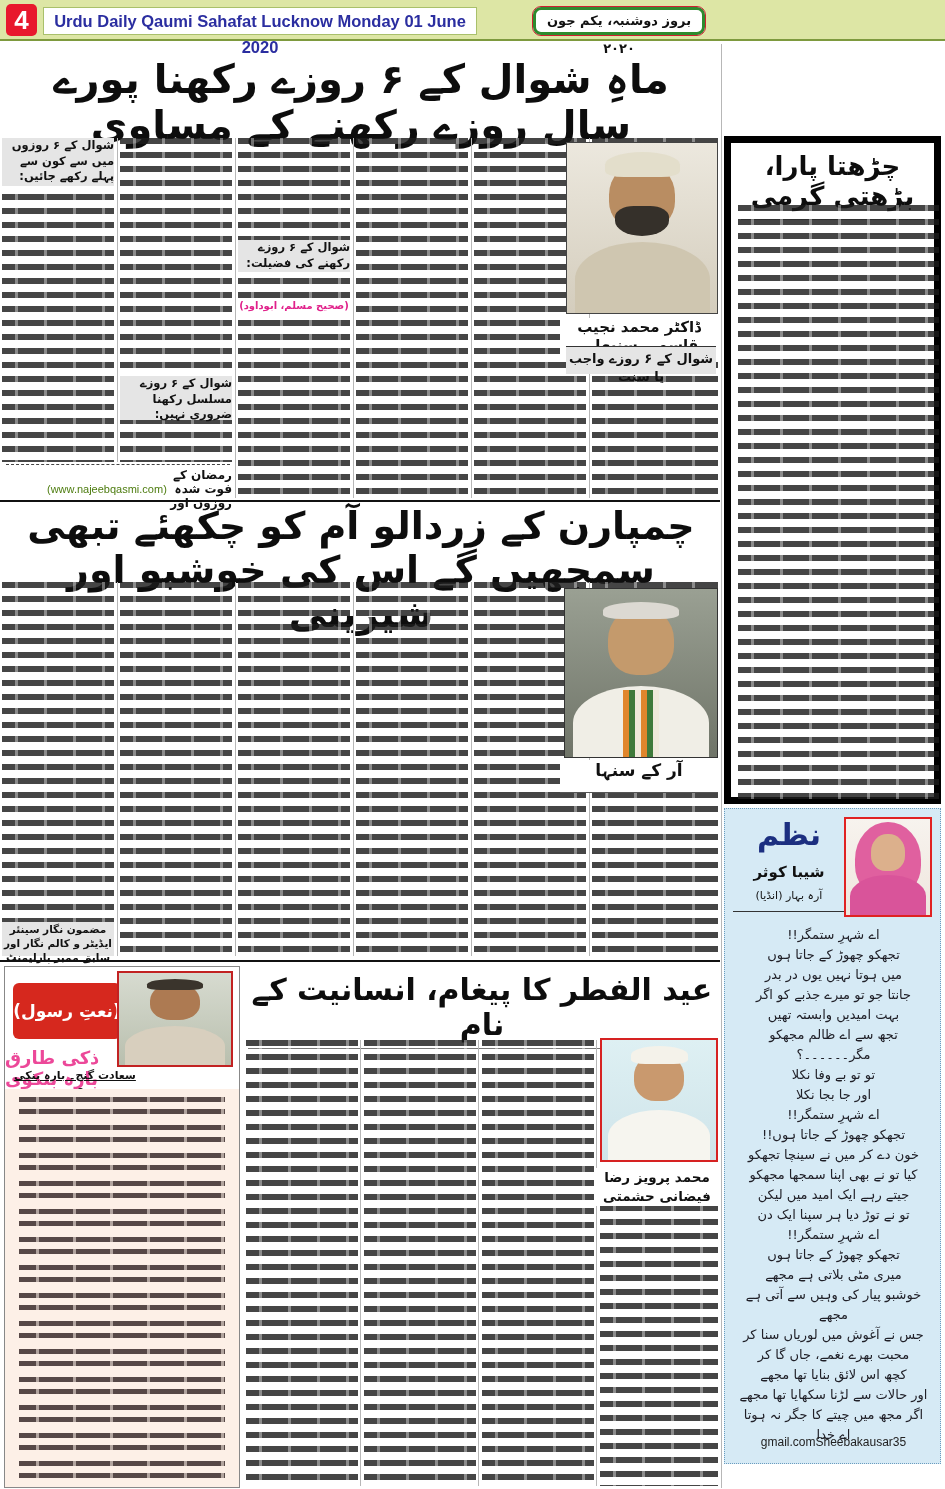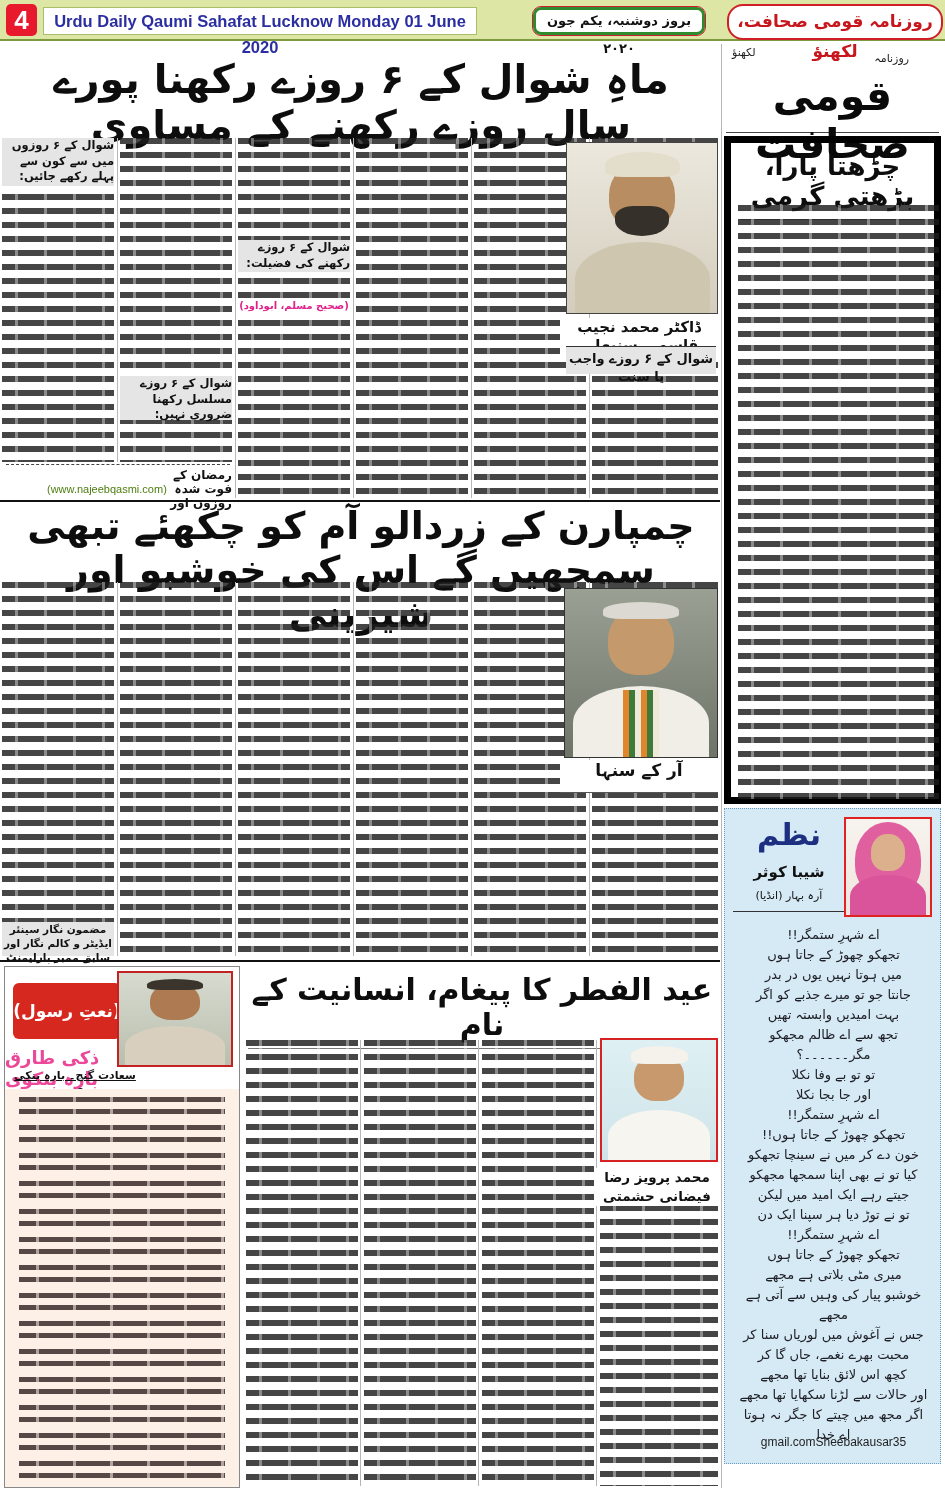--- a/index.html
+++ b/index.html
@@ -59,30 +59,24 @@
 </style>
 </head>
 <body>
 
 <div id="page">
 
   <div class="abs hdr">
     <div class="abs pageno en">4</div>
     <div class="abs hdr-title en">Urdu Daily Qaumi Sahafat Lucknow Monday 01 June 2020</div>
     <div class="abs hdr-date urdu">بروز دوشنبہ، یکم جون ۲۰۲۰</div>
-    <div class="abs hdr-brand urdu">روزنامہ قومی صحافت، لکھنؤ</div>
   </div>
 
   <div class="abs vrule" style="left:721px;top:44px;height:1444px;"></div>
 
-  <div class="abs" style="left:726px;top:46px;width:213px;height:86px;border-bottom:1px solid #444;">
-    <div class="abs urdu" style="left:6px;top:0;font-size:11px;color:#222;">لکھنؤ</div>
-    <div class="abs urdu" style="right:30px;top:6px;font-size:11px;color:#222;">روزنامہ</div>
-    <div class="abs urdu" style="left:0;top:26px;width:213px;font-size:41px;font-weight:bold;color:#0a0a0a;text-align:center;letter-spacing:-2px;">قومی صحافت</div>
-  </div>
 
   <div class="abs" style="left:724px;top:136px;width:217px;height:668px;border:7px solid #000000;box-sizing:border-box;">
     <div class="urdu headline" style="margin-top:8px;font-size:26px;">چڑھتا پارا، بڑھتی گرمی</div>
     <div style="height:1px;background:#888;margin:8px 10px 0 10px;"></div>
     <div class="tx" style="position:absolute;left:7px;top:62px;width:201px;height:594px;"></div>
   </div>
 
   <div class="abs" style="left:724px;top:808px;width:217px;height:656px;background:#d6eaf5;border:1px dotted #6a9cbf;box-sizing:border-box;">
     <div class="abs urdu" style="left:0;top:8px;width:128px;text-align:center;font-size:30px;font-weight:bold;color:#1c2f80;">نظم</div>
     <div class="abs urdu" style="left:0;top:54px;width:128px;text-align:center;font-size:15px;font-weight:bold;color:#111;">شیبا کوثر</div>

